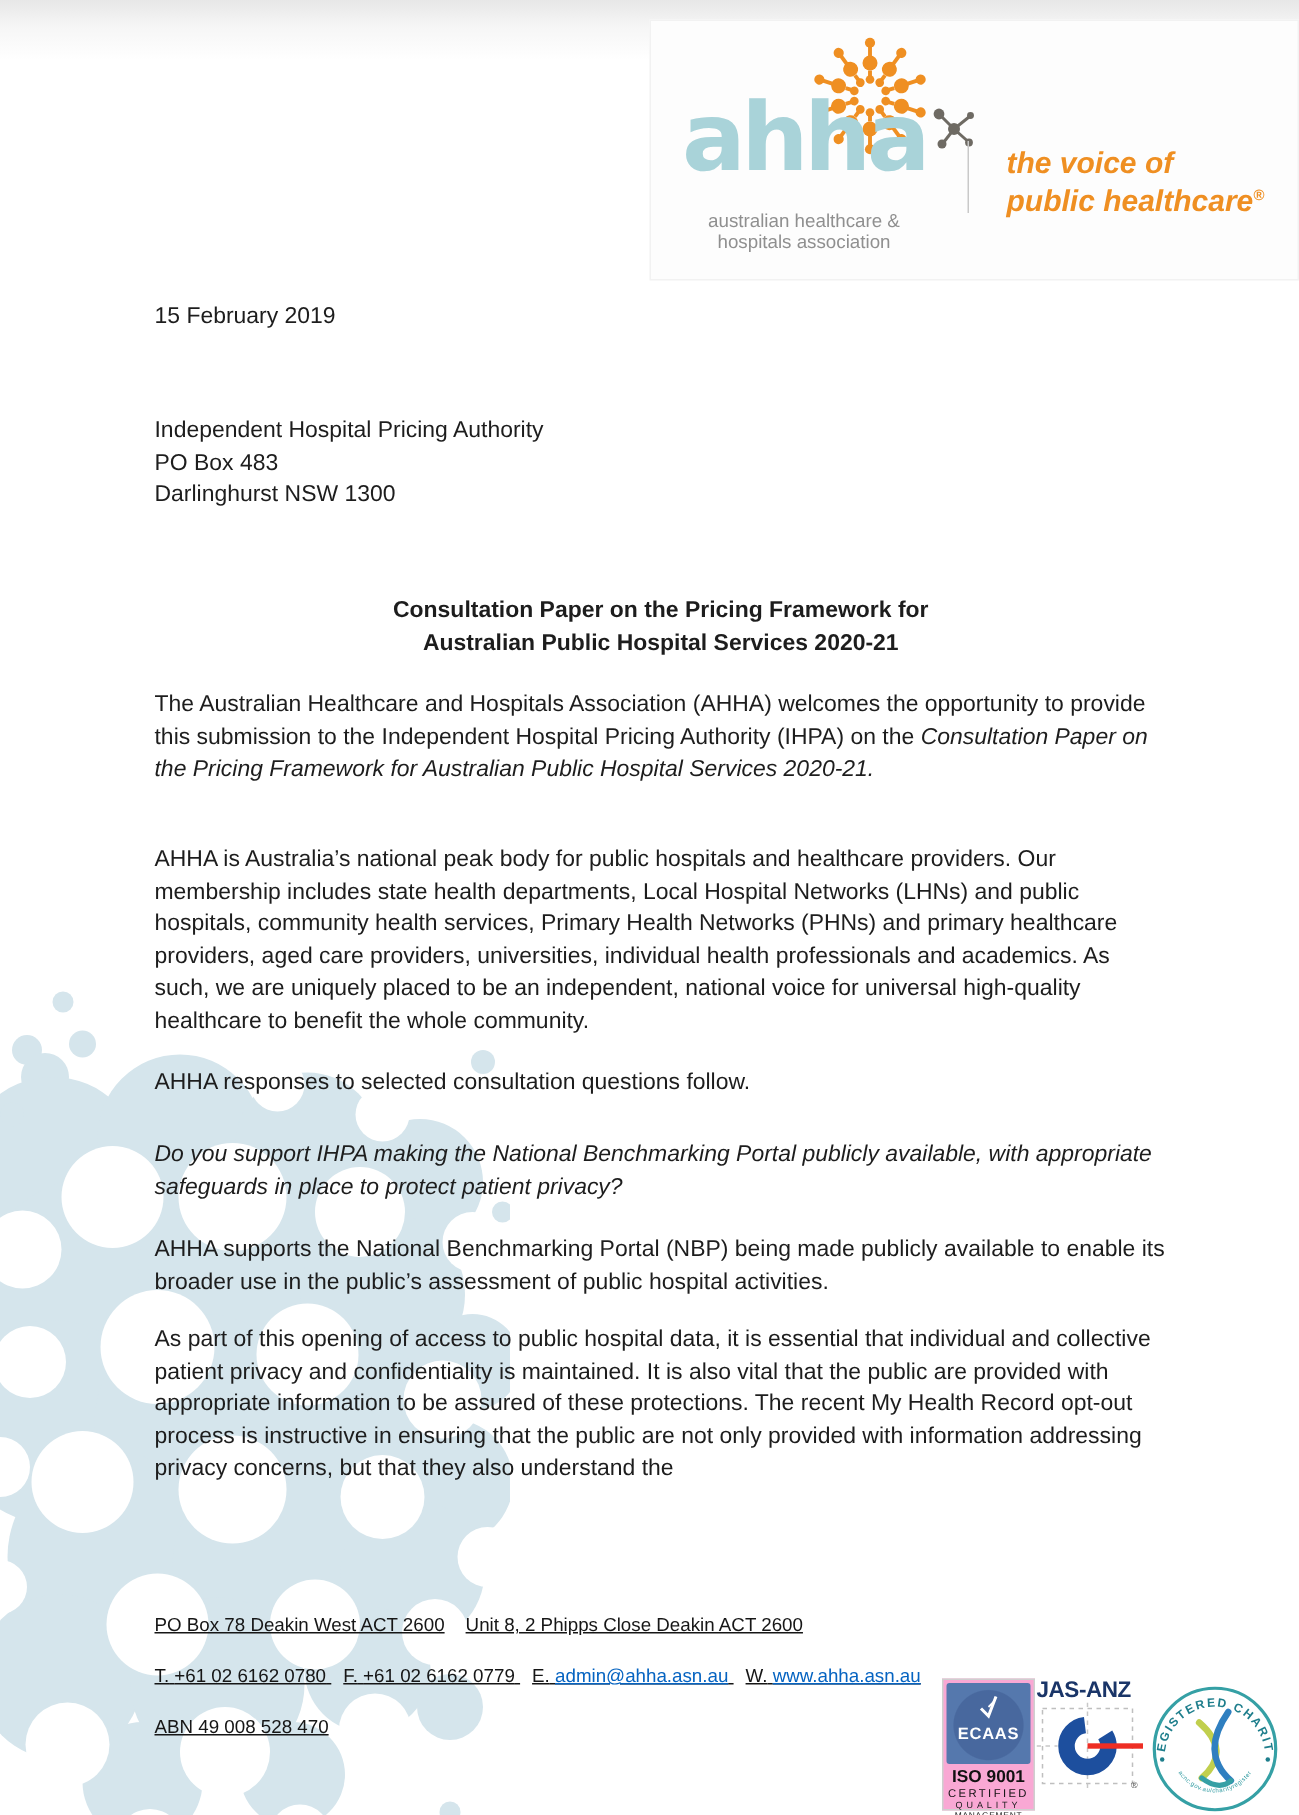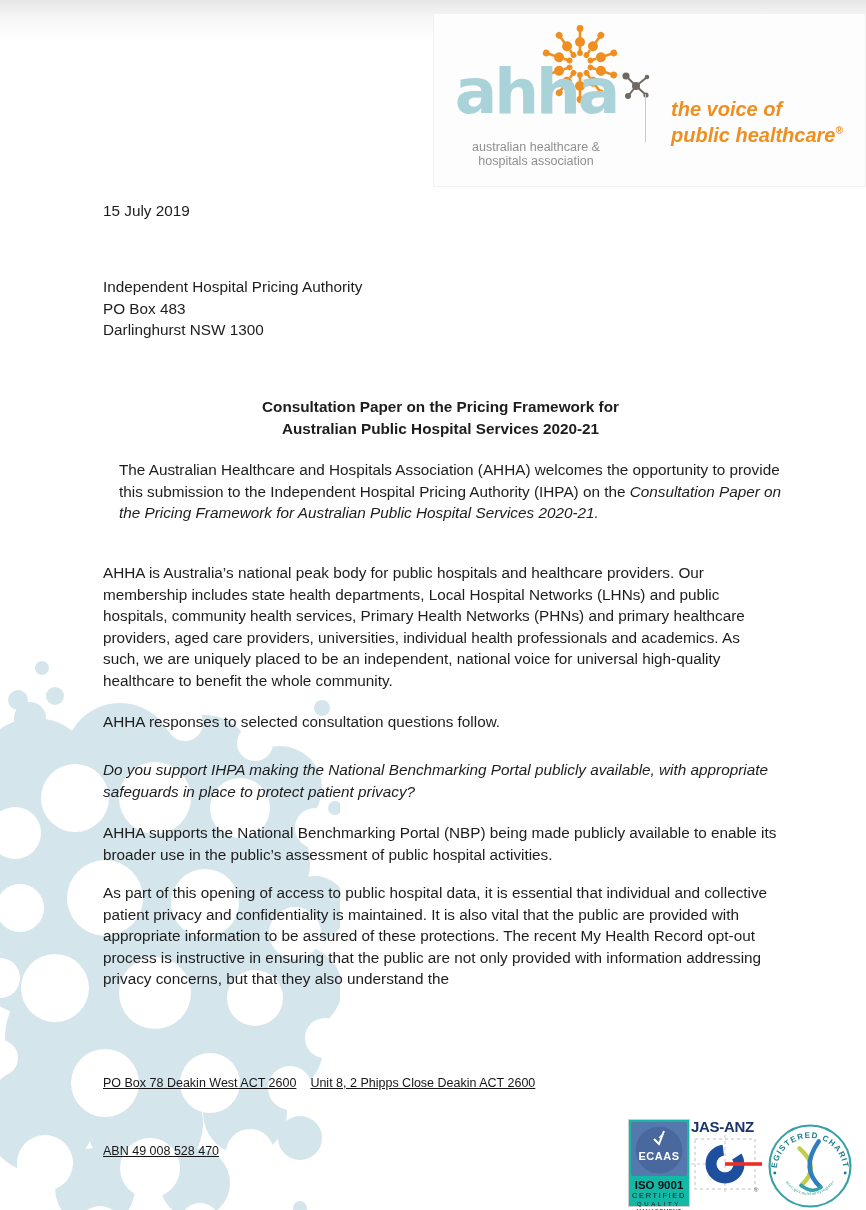--- a/index.html
+++ b/index.html
@@ -37,40 +37,40 @@
   }
   .slogan sup { font-size:10px; }
 
   
   .tx { position:absolute; left:103px; width:675px; font-size:15.3px; line-height:21.5px; z-index:2; }
   .tx.center { text-align:center; font-weight:700; }
   .tx.italic { font-style:italic; }
   .date { top:200px; }
   .recipient { top:276px; }
   .title { top:396px; }
-  .p1 { top:459px;margin-left:16px; }
+  .p1 { top:459px; }
   .p2 { top:562px; }
   .p3 { top:711px; }
   .question { top:759px; }
   .p4 { top:822px; }
   .p5 { top:882px; }
 
   
   .foot { position:absolute; left:103px; font-size:12.5px; color:#161616; z-index:2; white-space:nowrap;text-decoration:underline; }
   .foot-address { top:1076px; }
   .foot-address .part2 { margin-left:14px; }
   .foot-contact { top:1110px; }
   .foot-contact .sep { margin-left:8px; }
   .foot-abn { top:1144px; }
   a.flink { color:#0563c1; text-decoration:underline; }
 
   
   .ecaas {
     position:absolute; left:628px; top:1119px; width:62px; height:88px;
-    border:1px solid #cfcfcf; background:#14b8a6; padding:2px; z-index:2;
+    border:1px solid #cfcfcf; background:#f9a8d4; padding:2px; z-index:2;
   }
   .ecaas-blue {
     position:relative; width:56px; height:54px;
     background:radial-gradient(circle at 50% 52%, #48689e 0 58%, #5578ad 60%);
     border-radius:2px; text-align:center;
   }
   .ecaas-check { position:absolute; left:20px; top:7px; }
   .ecaas-name { position:absolute; left:0; top:28px; width:56px; color:#ffffff; font-weight:700; font-size:11px; letter-spacing:0.5px; }
   .ecaas-iso { margin-top:3px; text-align:center; font-size:11.5px; font-weight:700; color:#111; line-height:12px; }
   .ecaas-cert { text-align:center; font-size:7.5px; letter-spacing:1.6px; color:#111; line-height:9px; }
@@ -192,21 +192,21 @@
       <div>australian healthcare &amp;</div>
       <div>hospitals association</div>
     </div>
     <div class="logo-divider"></div>
     <div class="slogan">
       <div>the voice of</div>
       <div><span>public healthcare</span><sup>®</sup></div>
     </div>
   </div>
 
-  <div class="tx date">15 July 2019</div>
+  <div class="tx date">15 February 2019</div>
 
   <div class="tx recipient">
     <div>Independent Hospital Pricing Authority</div>
     <div>PO Box 483</div>
     <div>Darlinghurst NSW 1300</div>
   </div>
 
   <div class="tx center title">
     <div>Consultation Paper on the Pricing Framework for</div>
     <div>Australian Public Hospital Services 2020-21</div>
@@ -221,20 +221,30 @@
   <div class="tx p4">AHHA supports the National Benchmarking Portal (NBP) being made publicly available to enable its broader use in the public’s assessment of public hospital activities.</div>
 
   <div class="tx italic question">Do you support IHPA making the National Benchmarking Portal publicly available, with appropriate safeguards in place to protect patient privacy?</div>
 
   <div class="tx p5">As part of this opening of access to public hospital data, it is essential that individual and collective patient privacy and confidentiality is maintained. It is also vital that the public are provided with appropriate information to be assured of these protections. The recent My Health Record opt-out process is instructive in ensuring that the public are not only provided with information addressing privacy concerns, but that they also understand the</div>
 
   <div class="foot foot-address">
     <span>PO Box 78 Deakin West ACT 2600</span><span class="part2">Unit 8, 2 Phipps Close Deakin ACT 2600</span>
   </div>
 
+  <div class="foot foot-contact">
+    <span>T.</span>
+    <span>+61 02 6162 0780</span>
+    <span class="sep">F.</span>
+    <span>+61 02 6162 0779</span>
+    <span class="sep">E.</span>
+    <a class="flink" href="#">admin@ahha.asn.au</a>
+    <span class="sep">W.</span>
+    <a class="flink" href="#">www.ahha.asn.au</a>
+  </div>
 
   <div class="foot foot-abn">ABN 49 008 528 470</div>
 
   <div class="ecaas">
     <div class="ecaas-blue">
       <svg class="ecaas-check" width="16" height="18" viewBox="0 0 16 18" aria-hidden="true">
         <g stroke="#ffffff" stroke-width="2" fill="none">
           <path d="M3 10 L8 15 L13 2"></path>
           <path d="M8 9 L12 5" stroke-width="1.2"></path>
         </g>

